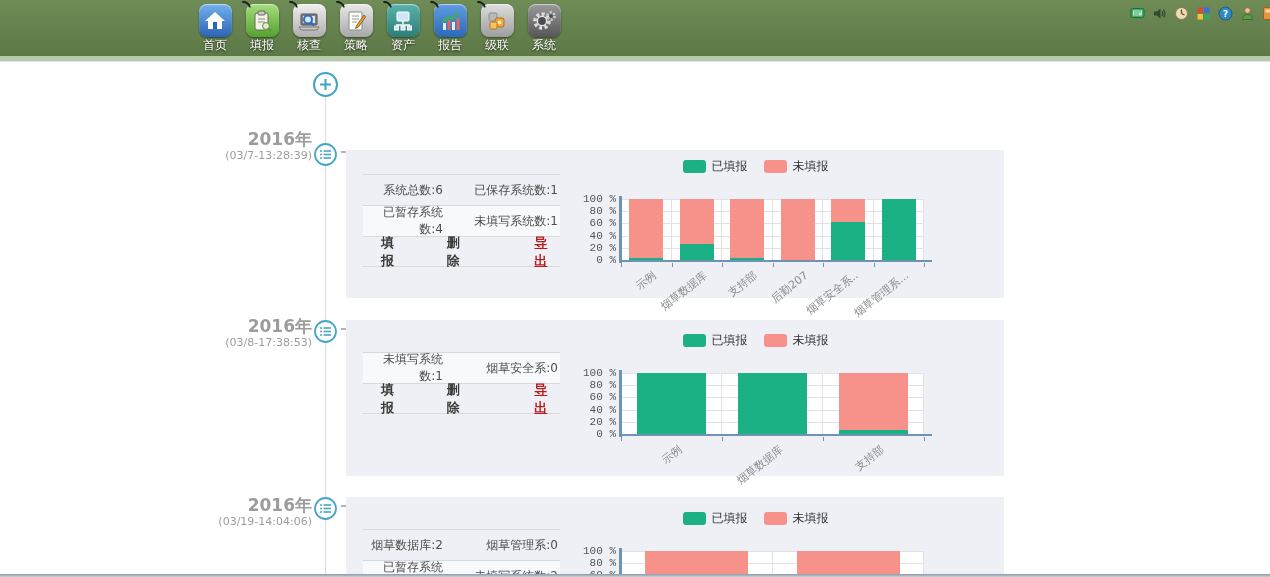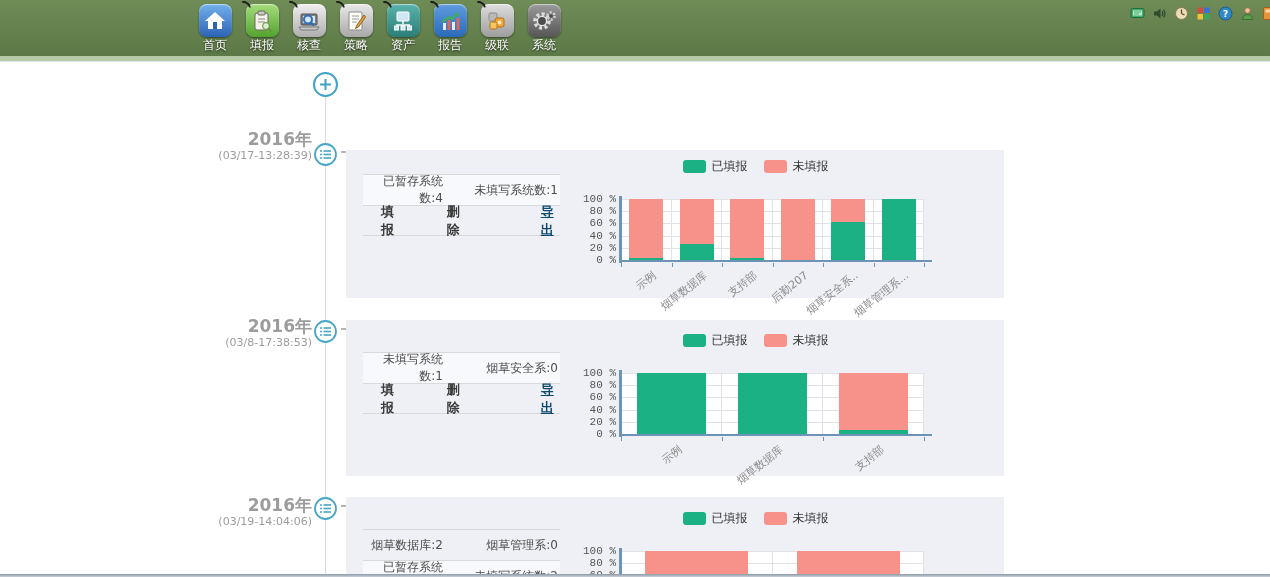--- a/index.html
+++ b/index.html
@@ -52,21 +52,21 @@
   .stats { position:absolute; left:17px; width:197px; font-size:12px; color:#4d4d4d; }
   .stats-row { display:flex; height:31px; align-items:center; border-top:1px solid #d9d9d9; }
   .stats-row.alt { background:#f8f9fc; }
   .stat-cell-l { flex:0 0 80px; text-align:right; }
   .stat-cell-r { flex:1; text-align:right; padding-right:2px; }
   .actions-row { display:flex; height:31px; align-items:center;
     border-top:1px solid #d9d9d9; border-bottom:1px solid #d9d9d9; font-size:13px; }
   .act-btn { font-weight:bold; color:#3a3a3a; cursor:pointer; }
   .act-fill { margin-left:18px; }
   .act-del  { margin-left:40px; }
-  .act-exp  { margin-left:62px; color:#0c4a6e; text-decoration:underline;text-align:center; }
+  .act-exp  { margin-left:62px; color:#b91c1c; text-decoration:underline; }
 
   
   .chart { position:absolute; left:237px; top:4px; width:345px; }
   .legend { display:flex; justify-content:center; gap:16px; margin-top:4px; height:16px; }
   .legend-item { display:flex; align-items:center; gap:6px; font-size:12px; color:#333; cursor:pointer; }
   .swatch { width:23px; height:13px; border-radius:3px; }
   .plot-wrap { display:flex; margin-top:25px; }
   .yticks { position:relative; width:38px; height:61px; font-size:11px; color:#555; }
   .ytick { position:absolute; right:5px; height:12px; line-height:12px; white-space:nowrap;font-family:Liberation Mono, monospace; }
   .plotarea { position:relative; width:303px; height:61px; background:#fff; }
@@ -229,35 +229,39 @@
   <div class="timeline-line"></div>
 
   <svg class="plus-btn" viewBox="0 0 27 27">
     <circle cx="13.5" cy="13.5" r="11.5" fill="#fff" stroke="#3fa3c6" stroke-width="2"></circle>
     <line x1="13.5" y1="8" x2="13.5" y2="19" stroke="#3fa3c6" stroke-width="2"></line>
     <line x1="8" y1="13.5" x2="19" y2="13.5" stroke="#3fa3c6" stroke-width="2"></line>
   </svg>
 
   <div class="entry-date" style="top:130px">
     <div class="entry-year">2016年</div>
-    <div class="entry-time">(03/17-13:28:39)</div>
+    <div class="entry-time">(03/7-13:28:39)</div>
   </div>
   <svg class="entry-icon" style="top:142px" viewBox="0 0 25 25">
     <circle cx="12.5" cy="12.5" r="10.5" fill="#fff" stroke="#45a6c5" stroke-width="1.8"></circle>
     <circle cx="8" cy="9" r="1" fill="#45a6c5"></circle>
       <line x1="10.5" y1="9" x2="18" y2="9" stroke="#45a6c5" stroke-width="1.6"></line>
     <circle cx="8" cy="12.5" r="1" fill="#45a6c5"></circle>
       <line x1="10.5" y1="12.5" x2="18" y2="12.5" stroke="#45a6c5" stroke-width="1.6"></line>
     <circle cx="8" cy="16" r="1" fill="#45a6c5"></circle>
       <line x1="10.5" y1="16" x2="18" y2="16" stroke="#45a6c5" stroke-width="1.6"></line>
   </svg>
   <div class="entry-dash" style="top:151px"></div>
 
   <div class="panel" style="top:150px;height:148px">
     <div class="stats" style="top:24px">
+      <div class="stats-row">
+        <span class="stat-cell-l">系统总数:6</span>
+        <span class="stat-cell-r">已保存系统数:1</span>
+      </div>
       <div class="stats-row alt">
         <span class="stat-cell-l">已暂存系统数:4</span>
         <span class="stat-cell-r">未填写系统数:1</span>
       </div>
       <div class="actions-row">
         <span class="act-btn act-fill">填报</span>
         <span class="act-btn act-del">删除</span>
         <span class="act-btn act-exp">导出</span>
       </div>
     </div>

